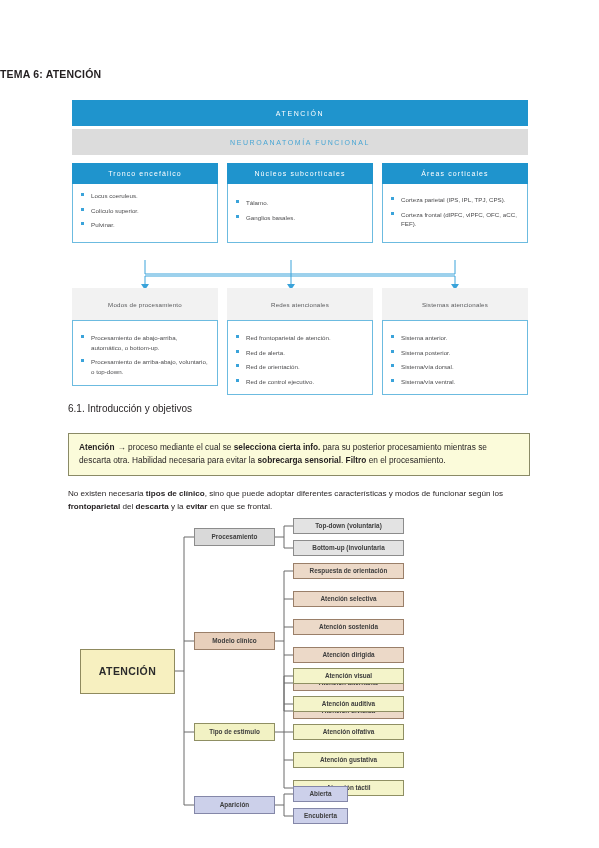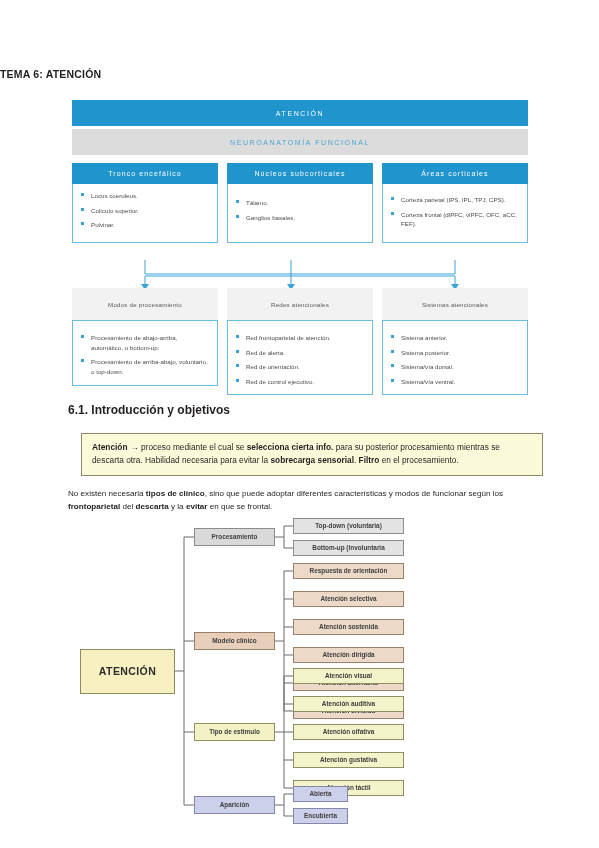--- a/index.html
+++ b/index.html
@@ -68,30 +68,30 @@
   }
   .col2-body{
     box-sizing:border-box;min-height:66px;
     border:1px solid #6cbbe0;background:#fff;
     padding:12px 8px 8px 7px;
   }
 
   
   .sec-head{
     position:absolute;left:68px;top:403px;
-    font-size:12px;font-weight:bold;
+    font-size:10px;font-weight:normal;
   }
 
   
   .defbox{
     box-sizing:border-box;
     position:absolute;left:68px;top:433px;width:462px;
     background:#fbfbda;border:1px solid #8a8a66;
     padding:7px 9px 7px 10px;
-    font-size:8.3px;line-height:1.62;margin-left:13px;
+    font-size:8.3px;line-height:1.62;
   }
   .defbox b{font-weight:bold;}
 
   
   .para{
     position:absolute;left:68px;top:487px;width:462px;
     font-size:8.1px;line-height:1.62;
   }
   .para b{font-weight:bold;}
 

